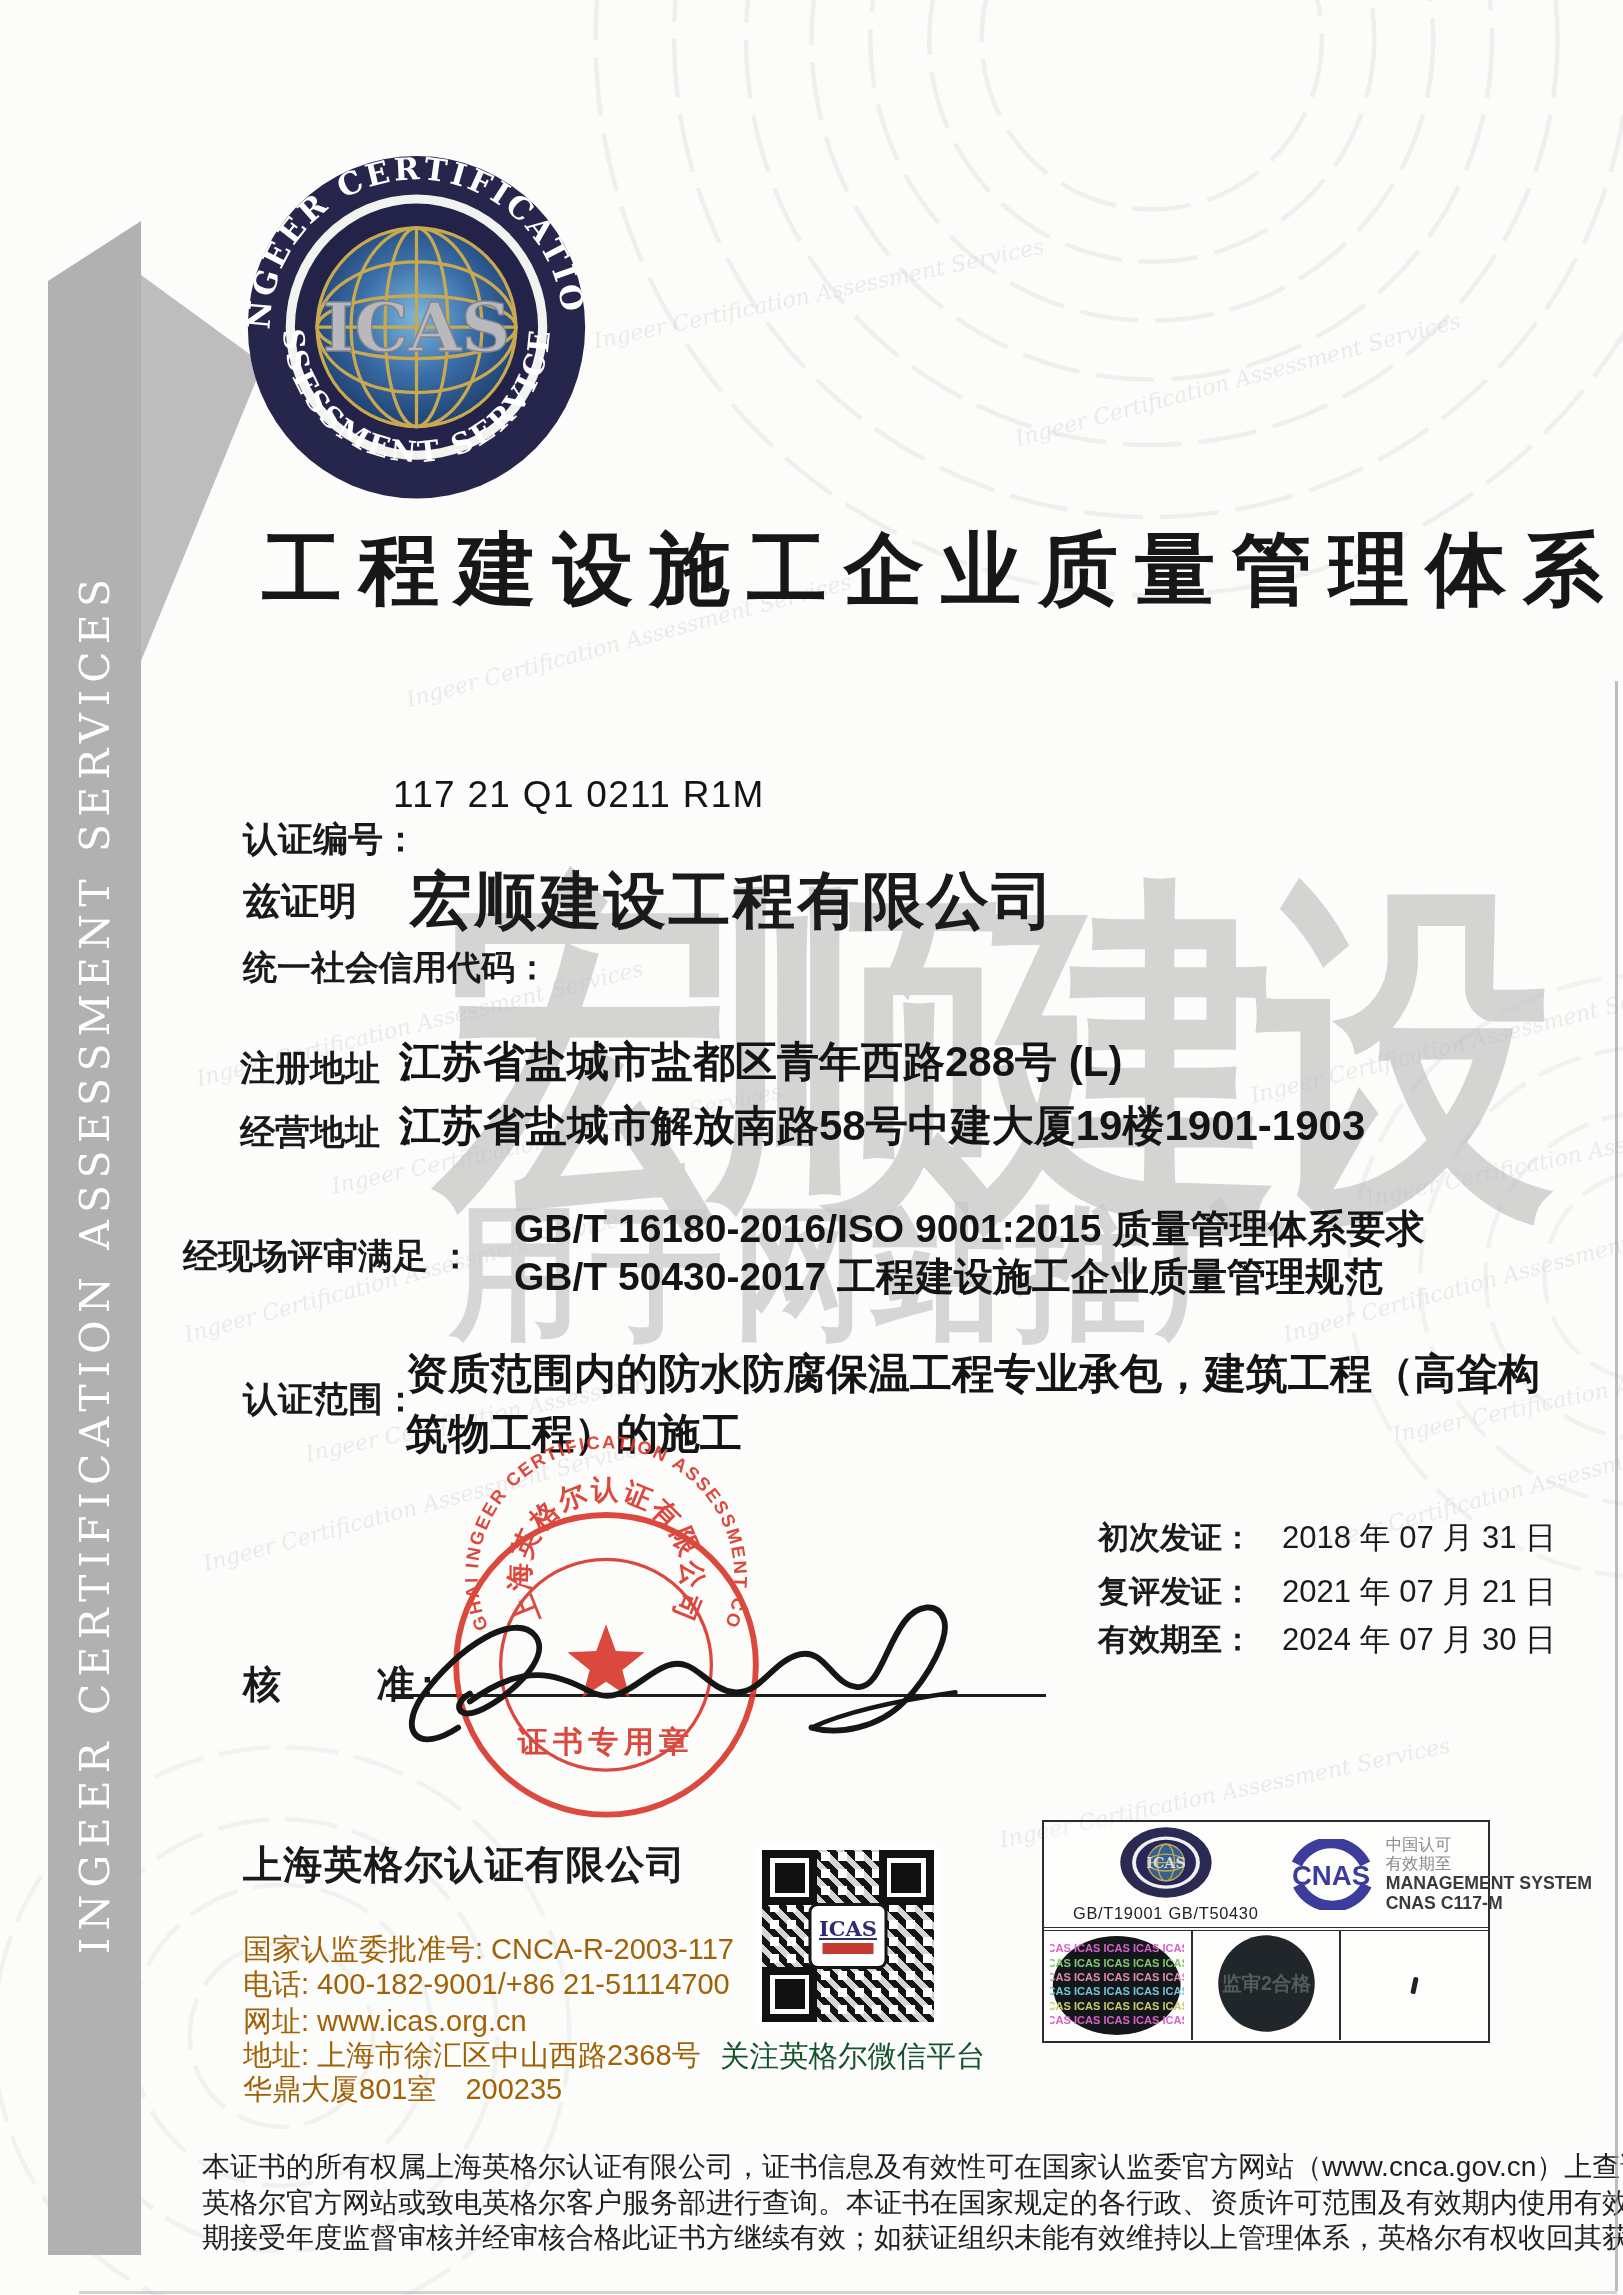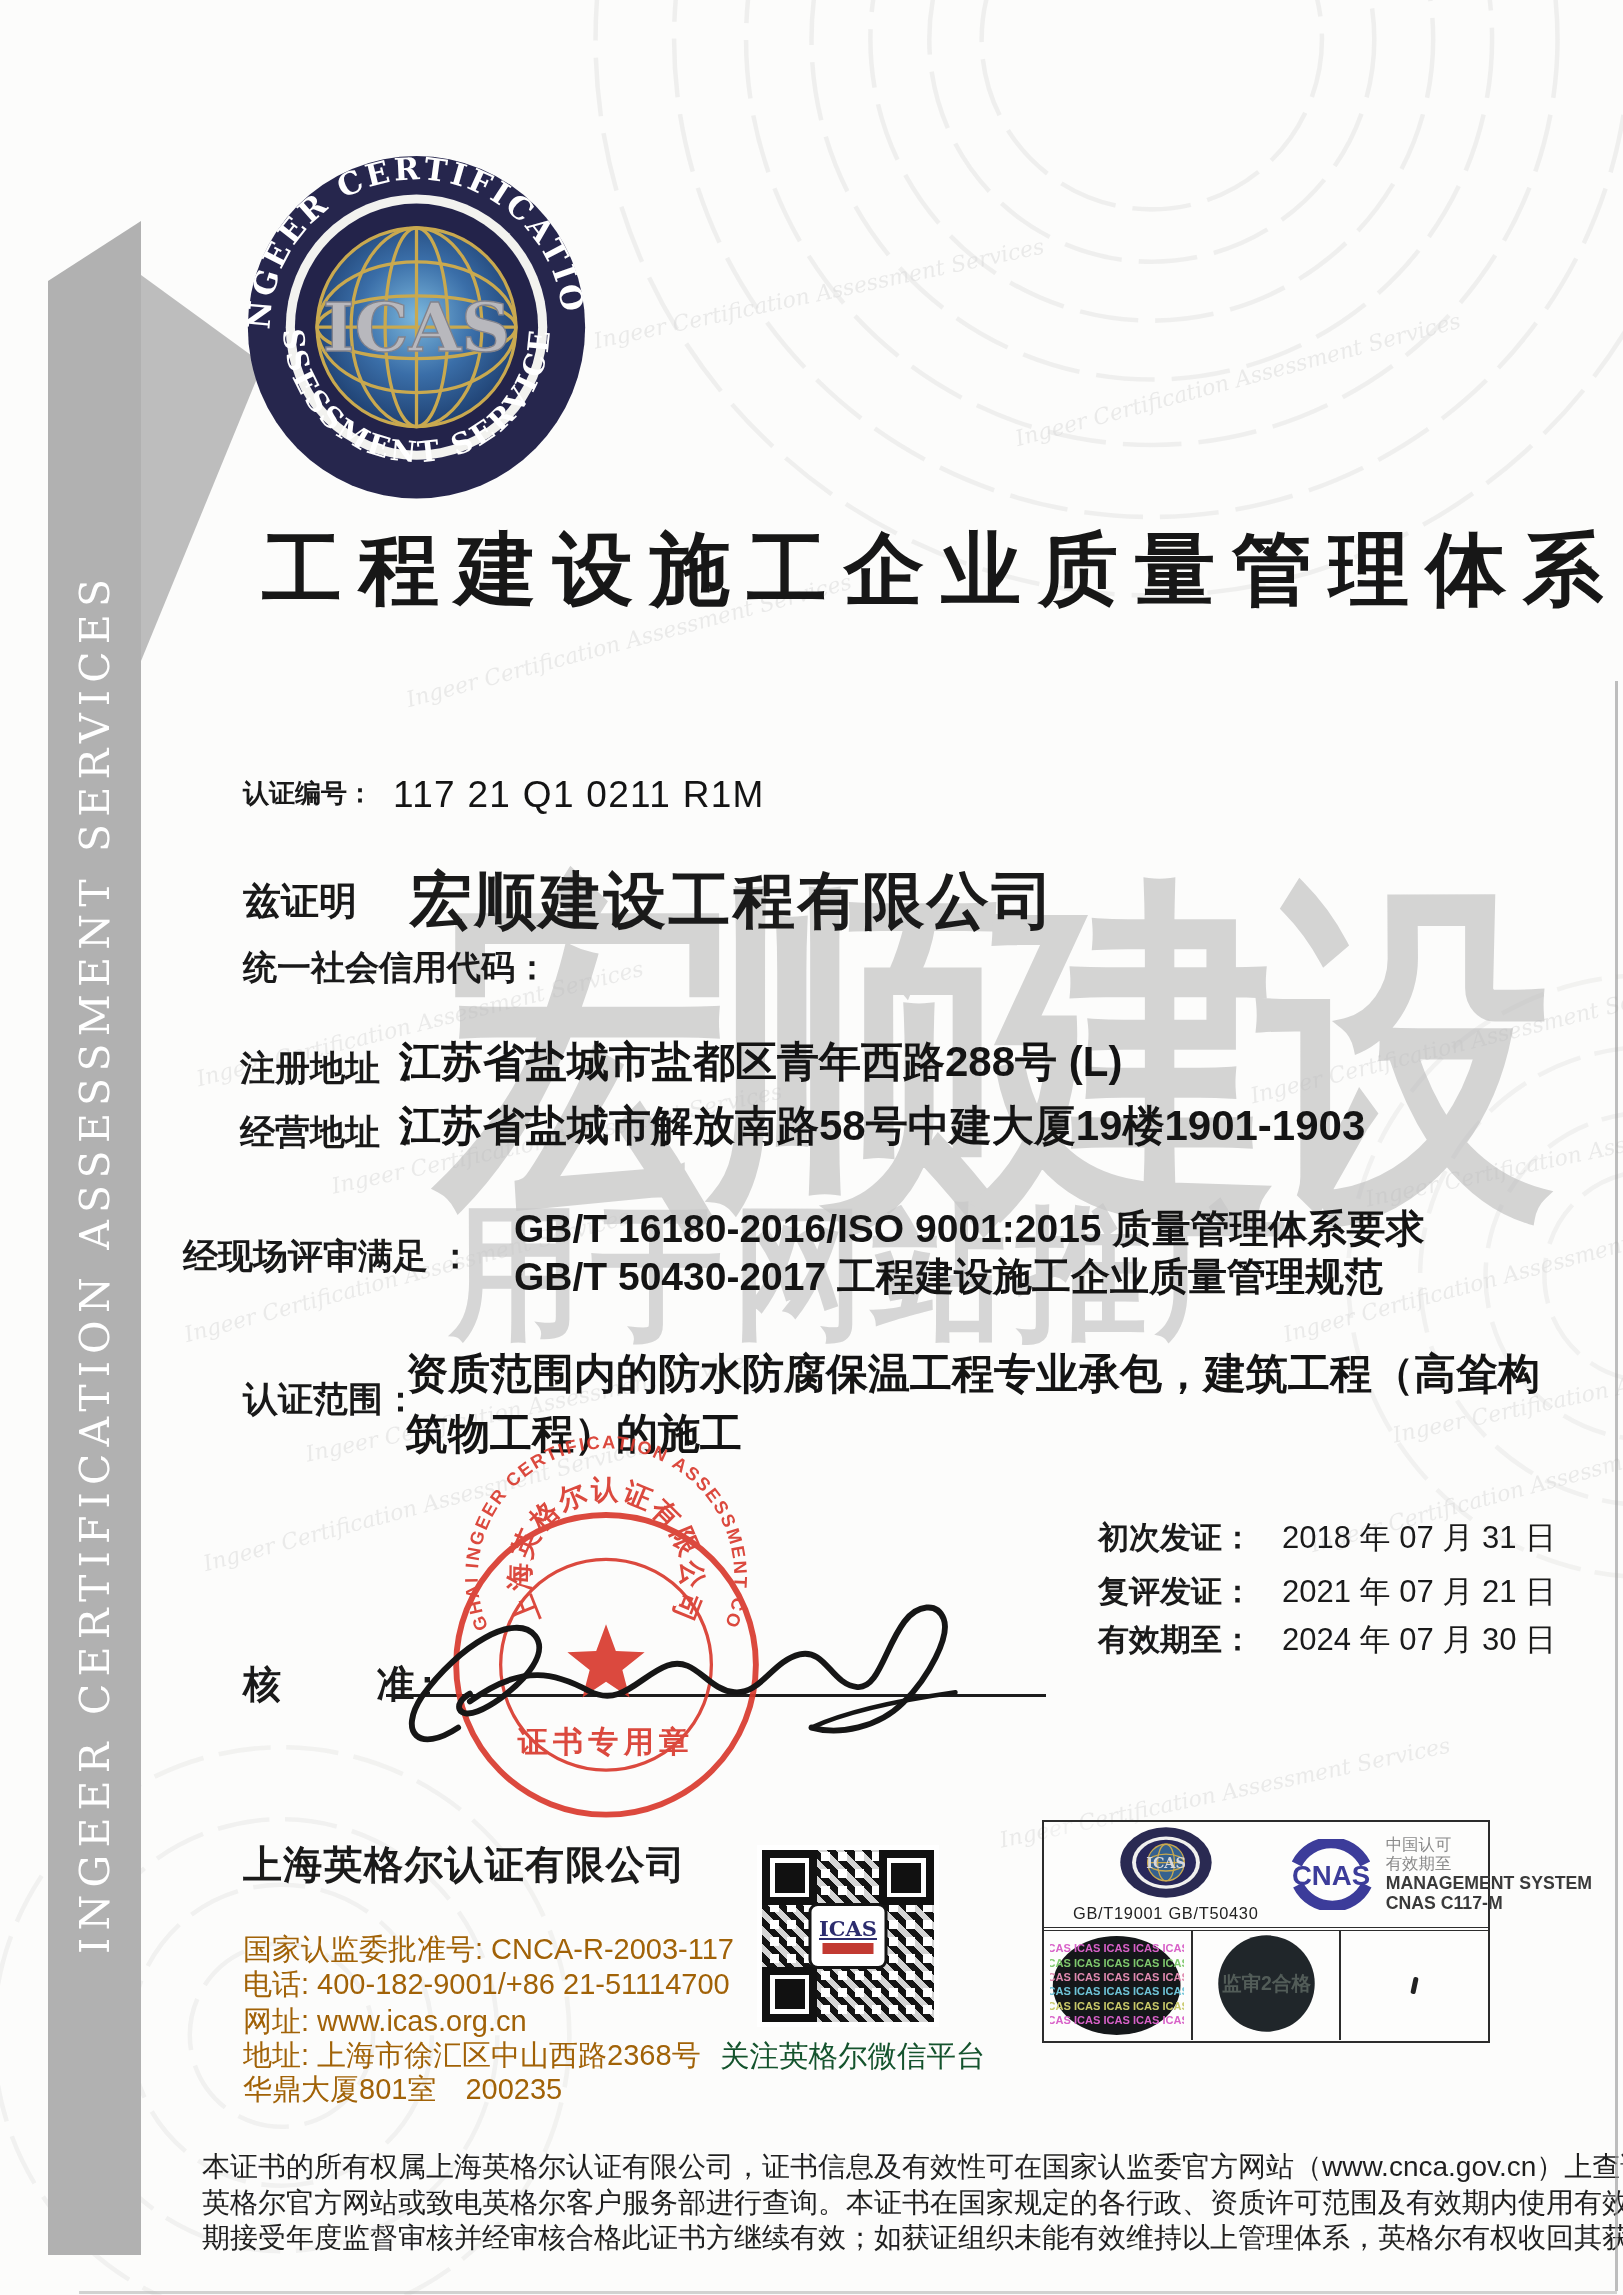--- a/index.html
+++ b/index.html
@@ -30,21 +30,21 @@
   
   .logo-svg{left:240px;top:149px;z-index:3;}
   
   .z3{z-index:3;}
   .title1{left:262px;top:517px;width:1224px;text-align:center;font-size:80px;font-weight:700;
           letter-spacing:17px;color:#171717;white-space:nowrap;}
   .title2{left:262px;top:643px;width:1152px;text-align:center;font-size:72px;font-weight:700;
           letter-spacing:48px;color:#171717;white-space:nowrap;}
   .lbl{font-weight:700;color:#191919;white-space:nowrap;}
   .val{color:#141414;white-space:nowrap;}
-  .cert-lbl{left:243px;top:776px;font-size:26px;}
+  .cert-lbl{left:243px;top:816px;font-size:35px;}
   .cert-val{left:393px;top:774px;font-size:37px;letter-spacing:1.3px;}
   .certify-lbl{left:243px;top:876px;font-size:38px;}
   .company{left:410px;top:859px;font-size:62px;font-weight:700;letter-spacing:2.6px;}
   .credit-lbl{left:243px;top:945px;font-size:34px;}
   .credit-val{left:505px;top:935px;font-size:47px;font-weight:700;letter-spacing:2px;}
   .rega-lbl{left:240px;top:1045px;font-size:35px;}
   .rega-val{left:399px;top:1034px;font-size:42px;font-weight:700;}
   .biza-lbl{left:240px;top:1109px;font-size:35px;}
   .biza-val{left:399px;top:1098px;font-size:42px;font-weight:700;}
   .std-lbl{left:183px;top:1233px;font-size:35px;}

